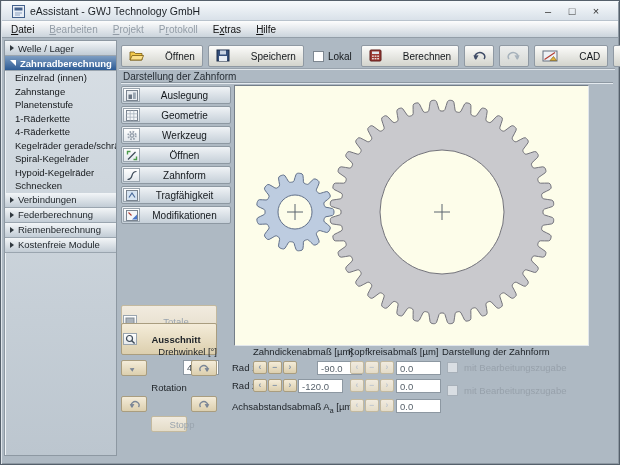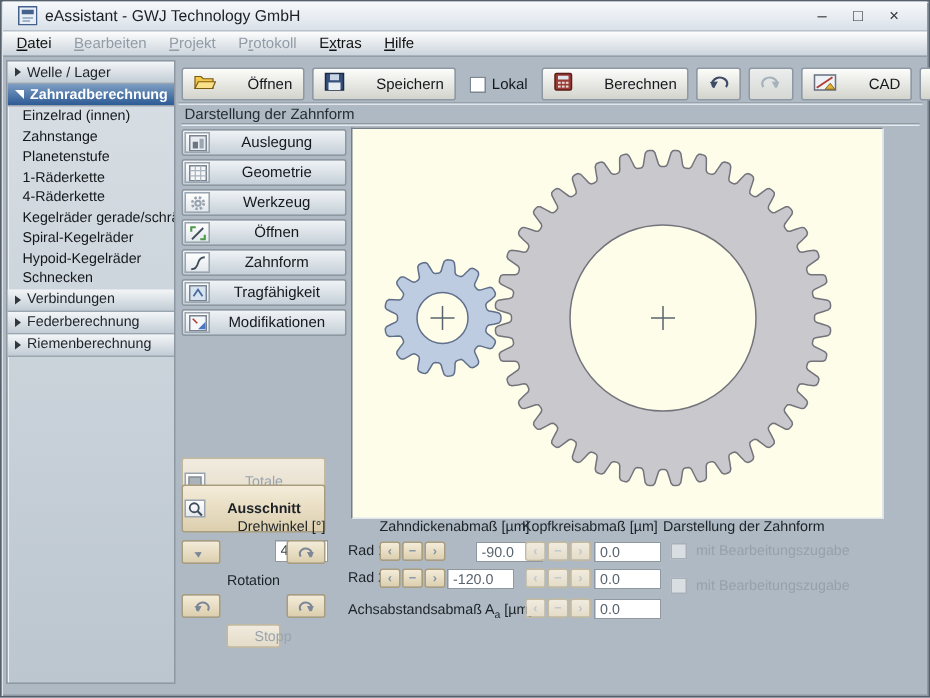--- a/index.html
+++ b/index.html
@@ -149,20 +149,24 @@
         <span>Verbindungen</span>
       </div>
       <div class="side-row side-header">
         <span class="arr"></span>
         <span>Federberechnung</span>
       </div>
       <div class="side-row side-header">
         <span class="arr"></span>
         <span>Riemenberechnung</span>
       </div>
+      <div class="side-row side-header">
+        <span class="arr"></span>
+        <span>Kostenfreie Module</span>
+      </div>
     </div>
 
   <div class="toolbar" id="toolbar">
       <span class="tb-btn">
         <span><svg width="15" height="13">
             <path d="M1 11 L1 3 L5 3 L6.5 4.5 L13 4.5 L13 11 Z" fill="#f2c94c" stroke="#7a5c10" stroke-width="0.8"></path>
             <path d="M1 11 L3.2 6.5 L14.6 6.5 L12.6 11 Z" fill="#fbe08a" stroke="#7a5c10" stroke-width="0.8"></path>
           </svg></span>
         <span>Öffnen</span>
       </span>

